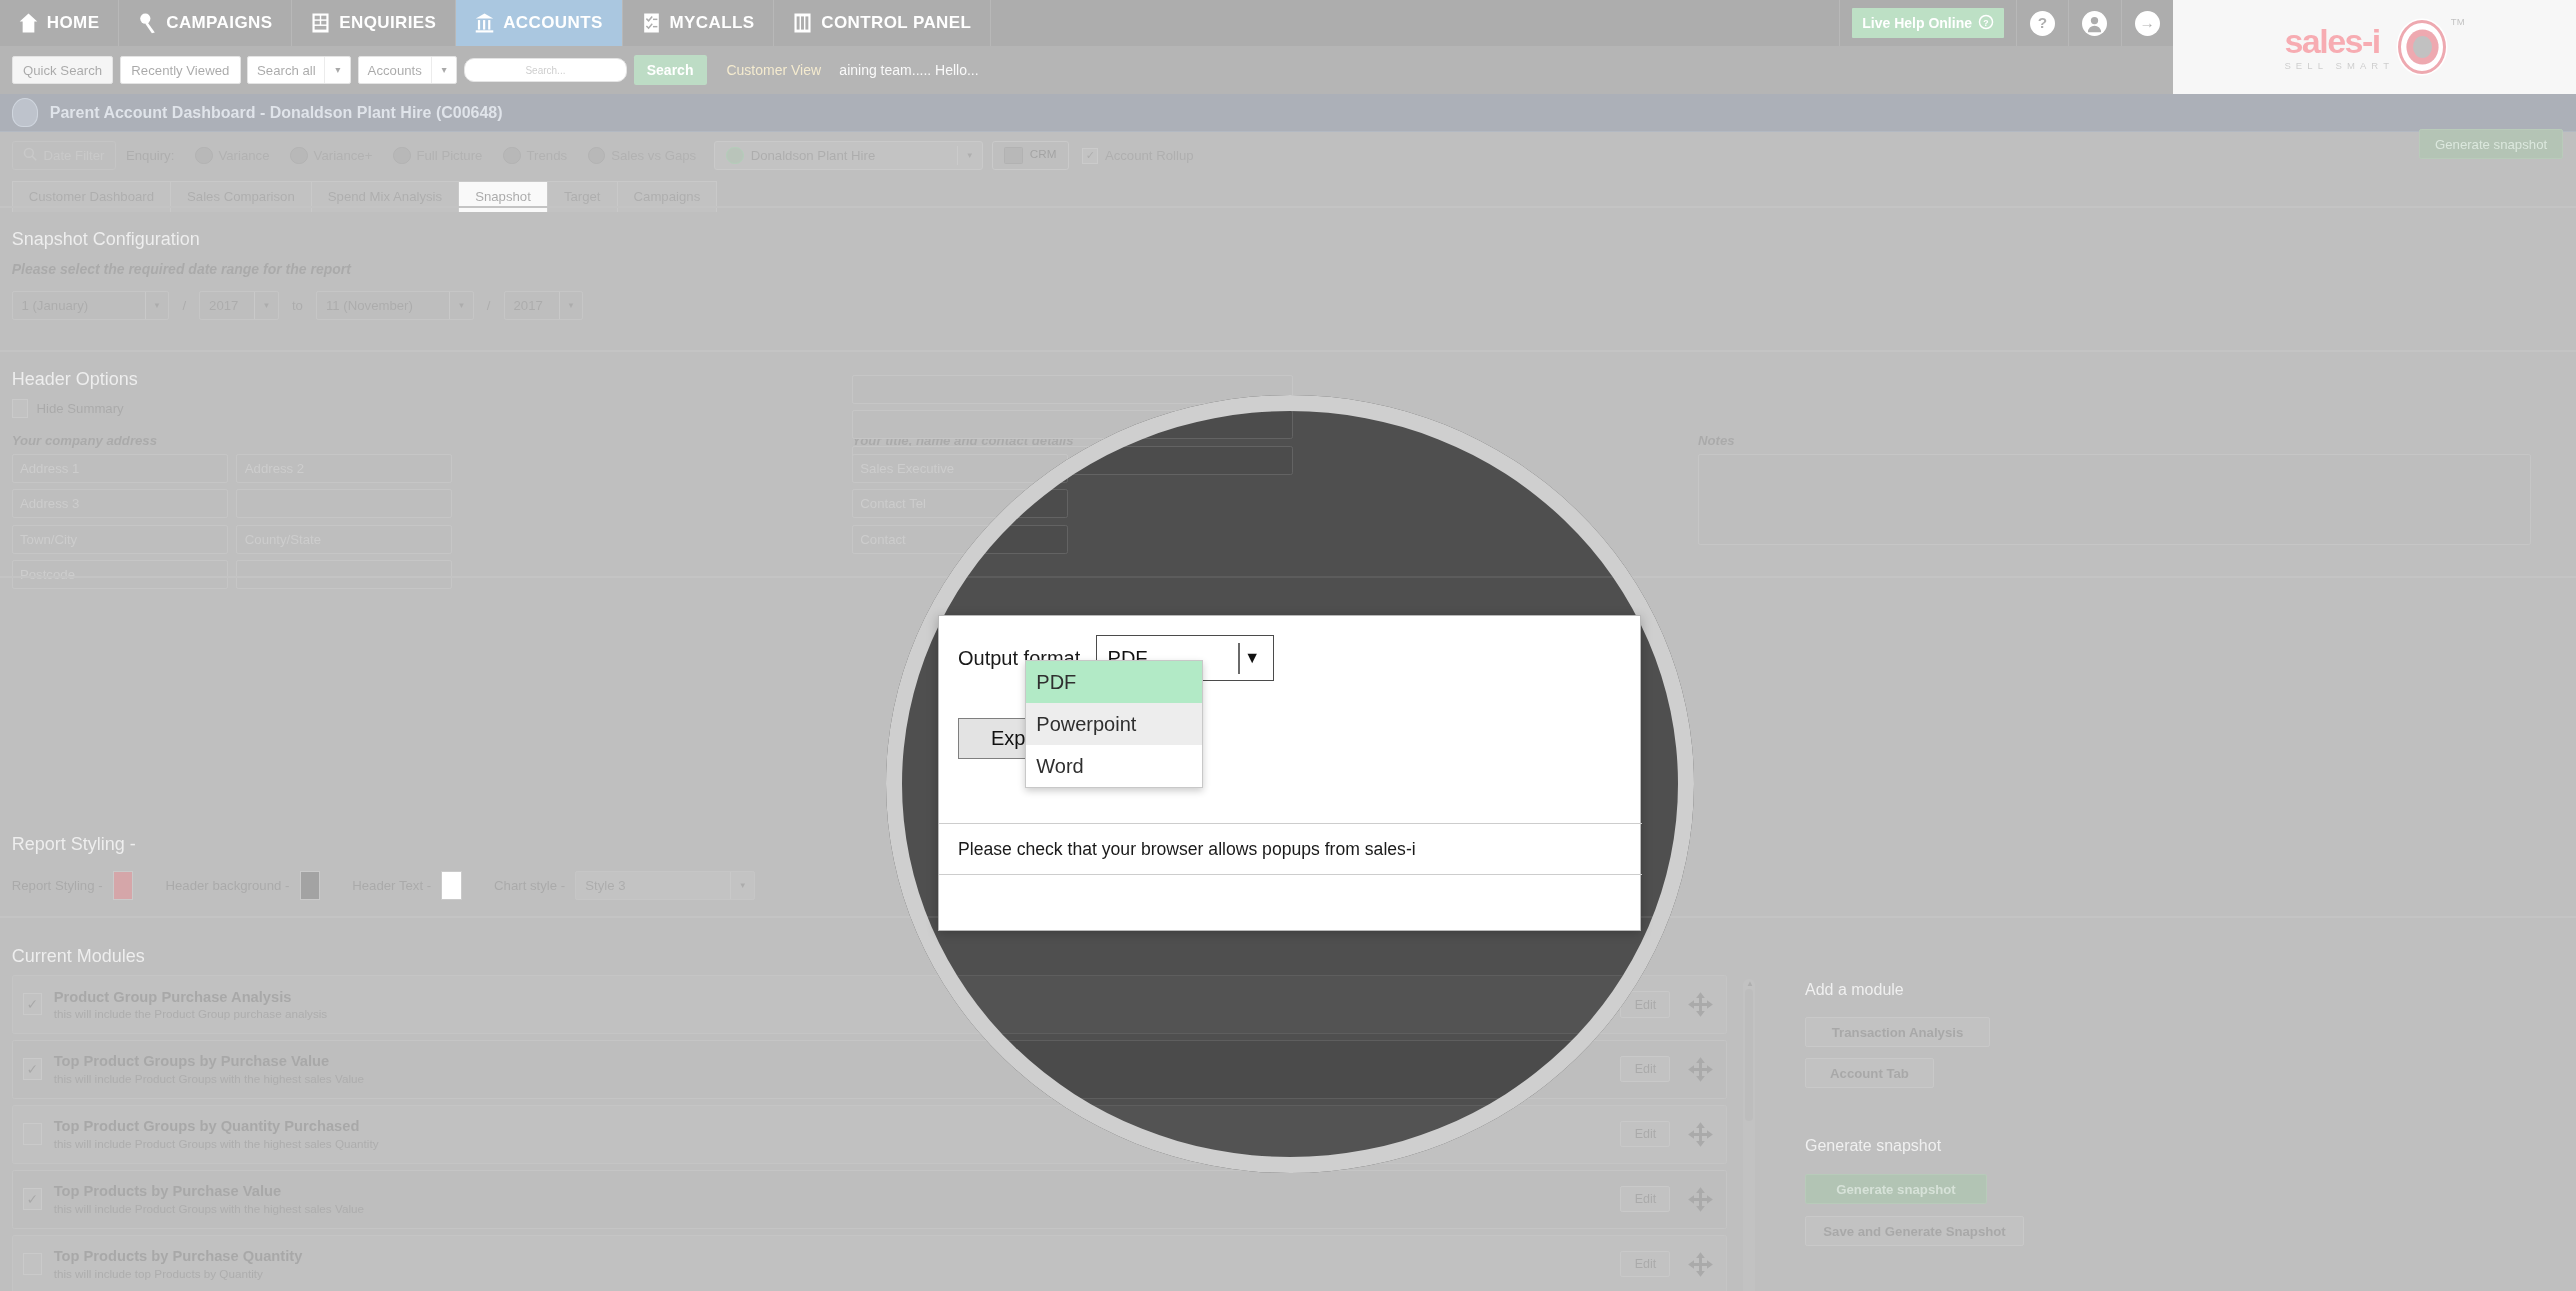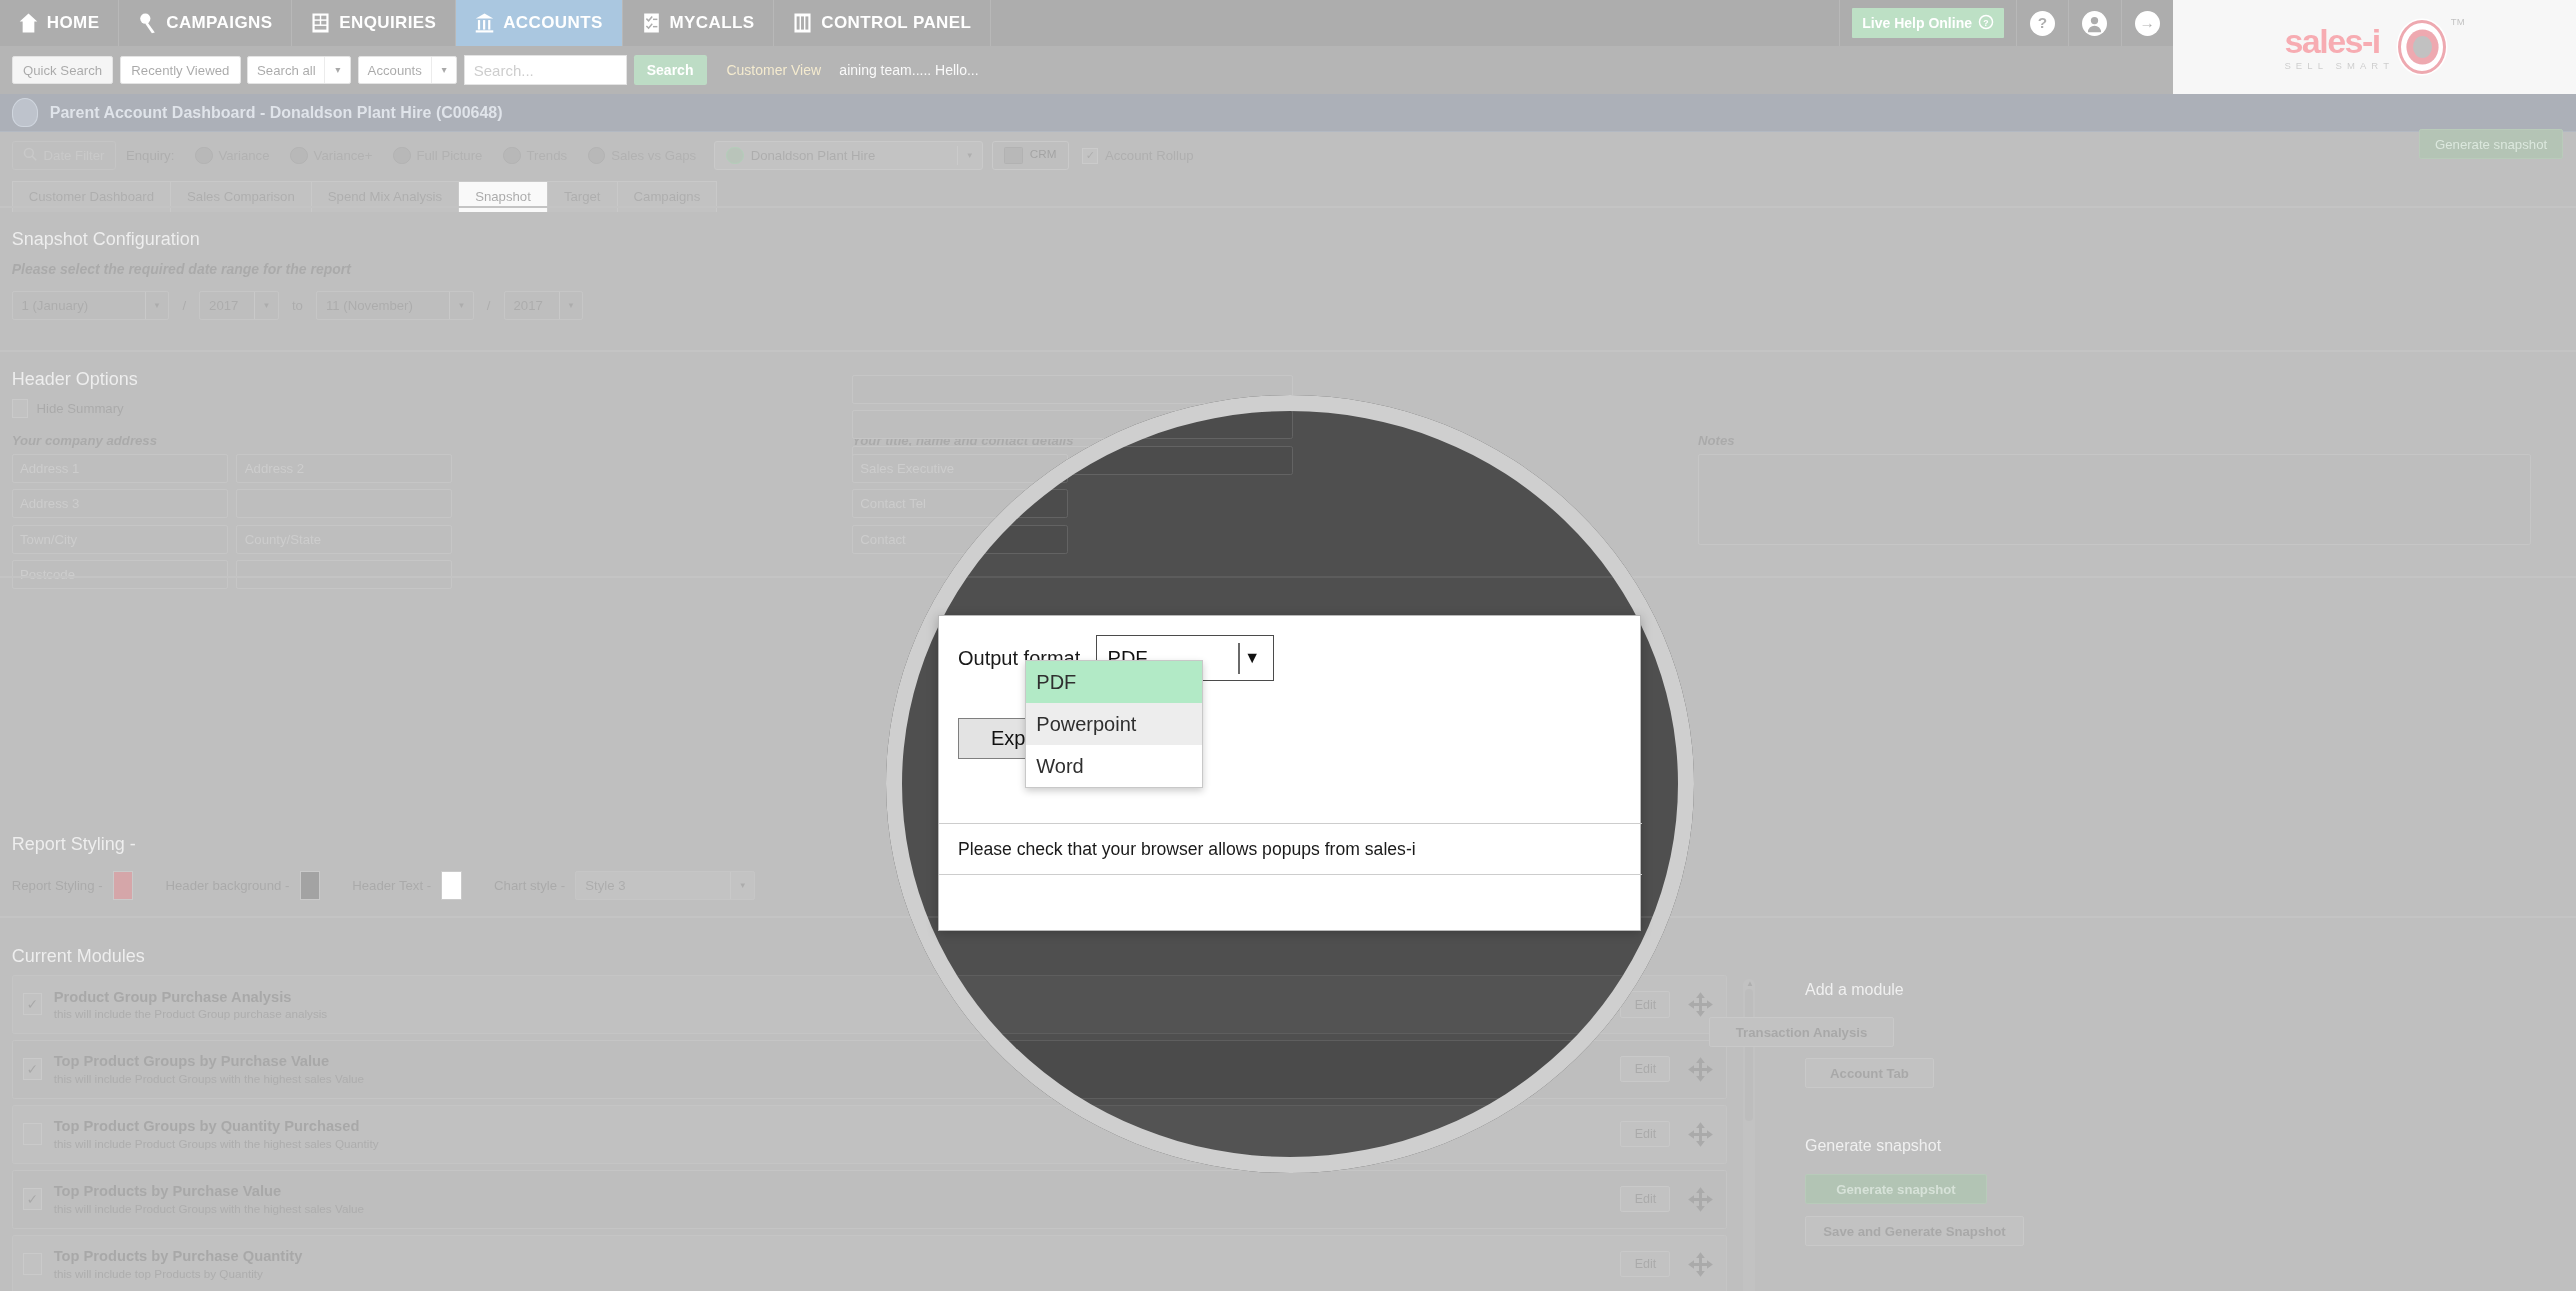--- a/index.html
+++ b/index.html
@@ -63,22 +63,22 @@
     font-size:13.2px; padding:5.9px 10.3px; color:#111; white-space:nowrap;
   }
   .sb-btn.white { background:#ffffff; }
   .sb-split {
     background:#fff; border:0.7px solid #b5b5b5; border-radius:2.2px;
     display:flex; align-items:stretch; font-size:13.2px; color:#111;
   }
   .sb-split span { padding:5.9px 8.8px; }
   .sb-split .car { border-left:0.7px solid #c9c9c9; padding:5.9px 8px; font-size:8.8px; display:flex; align-items:center;}
   .sb-input {
-    background:#fff; border:0.7px solid #b5b5b5; border-radius:0;
-    font-size:15px; padding:5.9px 8.8px; width:163px; color:#8d8d8d;
+    background:#fff; border:0.7px solid #b5b5b5; border-radius:10px;
+    font-size:10px; padding:5.9px 8.8px; width:163px; color:#8d8d8d;text-align:center;
   }
   .sb-search {
     background:#4a9f5f; color:#fff; border:none; border-radius:2.2px;
     font-size:14px; font-weight:bold; padding:6.6px 13.2px;
   }
   .sb-custview { color:#e3c87a; font-size:14px; margin-left:13.2px; white-space:nowrap;}
   .sb-ticker { color:#f0f0f0; font-size:14px; margin-left:11.7px; white-space:nowrap;}
 
   
   #page {
@@ -577,21 +577,21 @@
         </div>
       </div>
     </div>
 
   <div id="modscroll">
     <span class="up">▲</span>
     <i></i>
   </div>
 
   <div style="position:absolute;left:1805px;top:887px;" class="rp-h">Add a module</div>
-  <button class="rpbtn" style="position:absolute;left:1709px;top:916px;width:185px;">Transaction Analysis</button>
+  <button class="rpbtn" style="position:absolute;left:1805px;top:916px;width:185px;">Transaction Analysis</button>
   <button class="rpbtn" style="position:absolute;left:1805px;top:957px;width:129px;">Account Tab</button>
 
   <div style="position:absolute;left:1805px;top:1043px;" class="rp-h">Generate snapshot</div>
   <button class="rpbtn green" style="position:absolute;left:1805px;top:1073px;width:182px;">Generate snapshot</button>
   <button class="rpbtn" style="position:absolute;left:1805px;top:1115px;width:219px;">Save and Generate Snapshot</button>
 
 </div>
 
 <div id="spot"></div>
 

